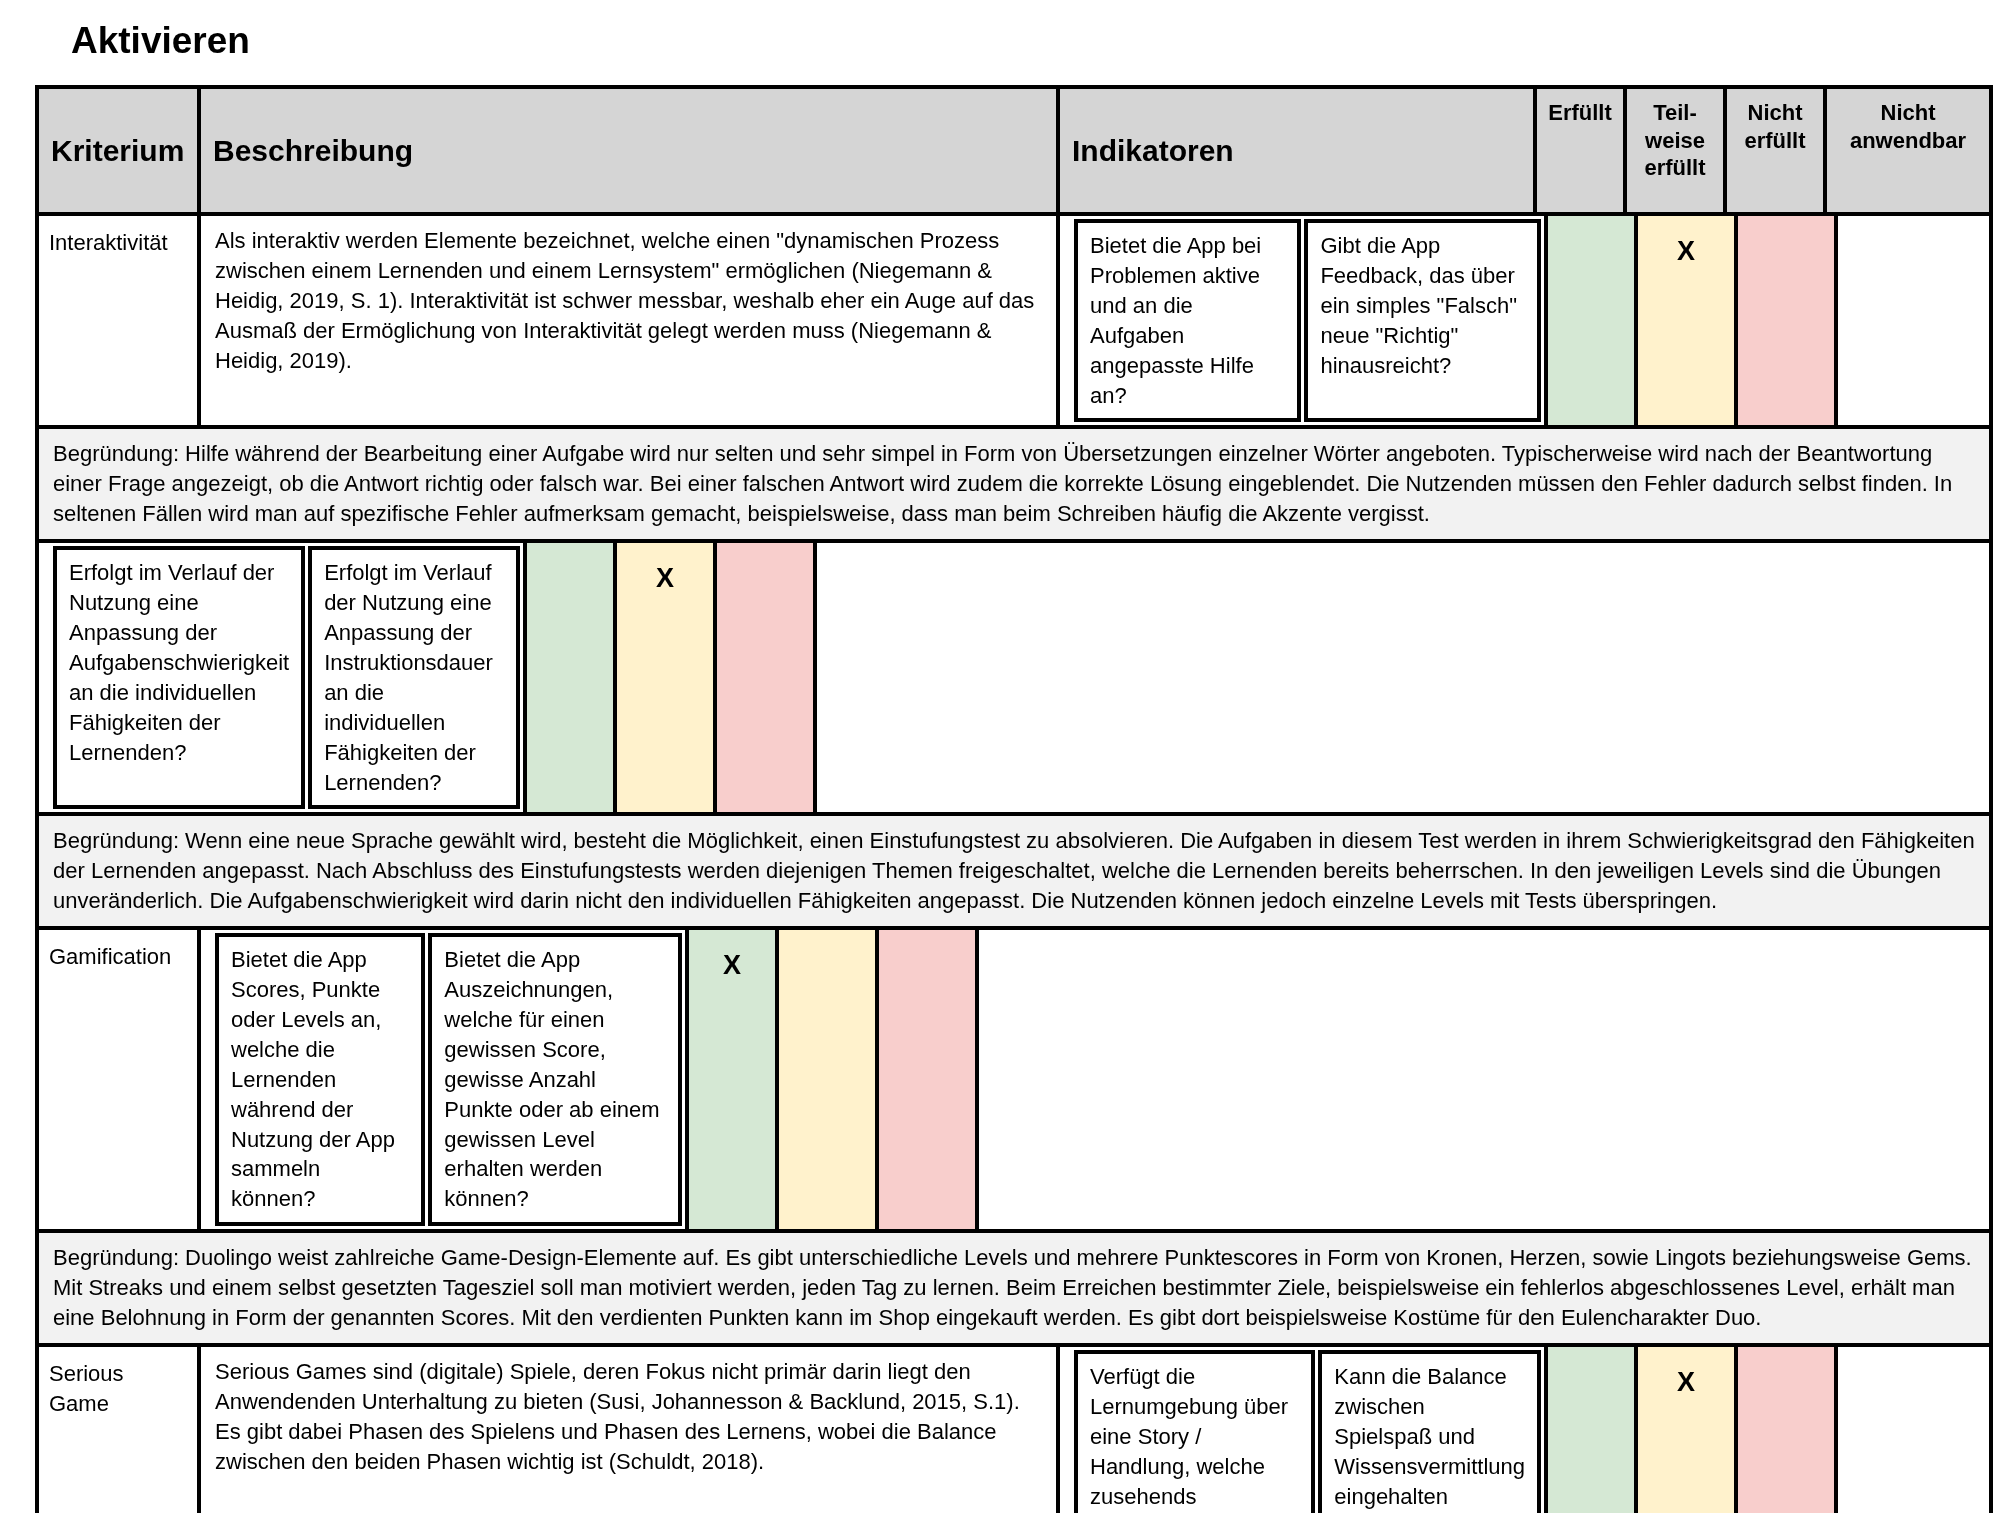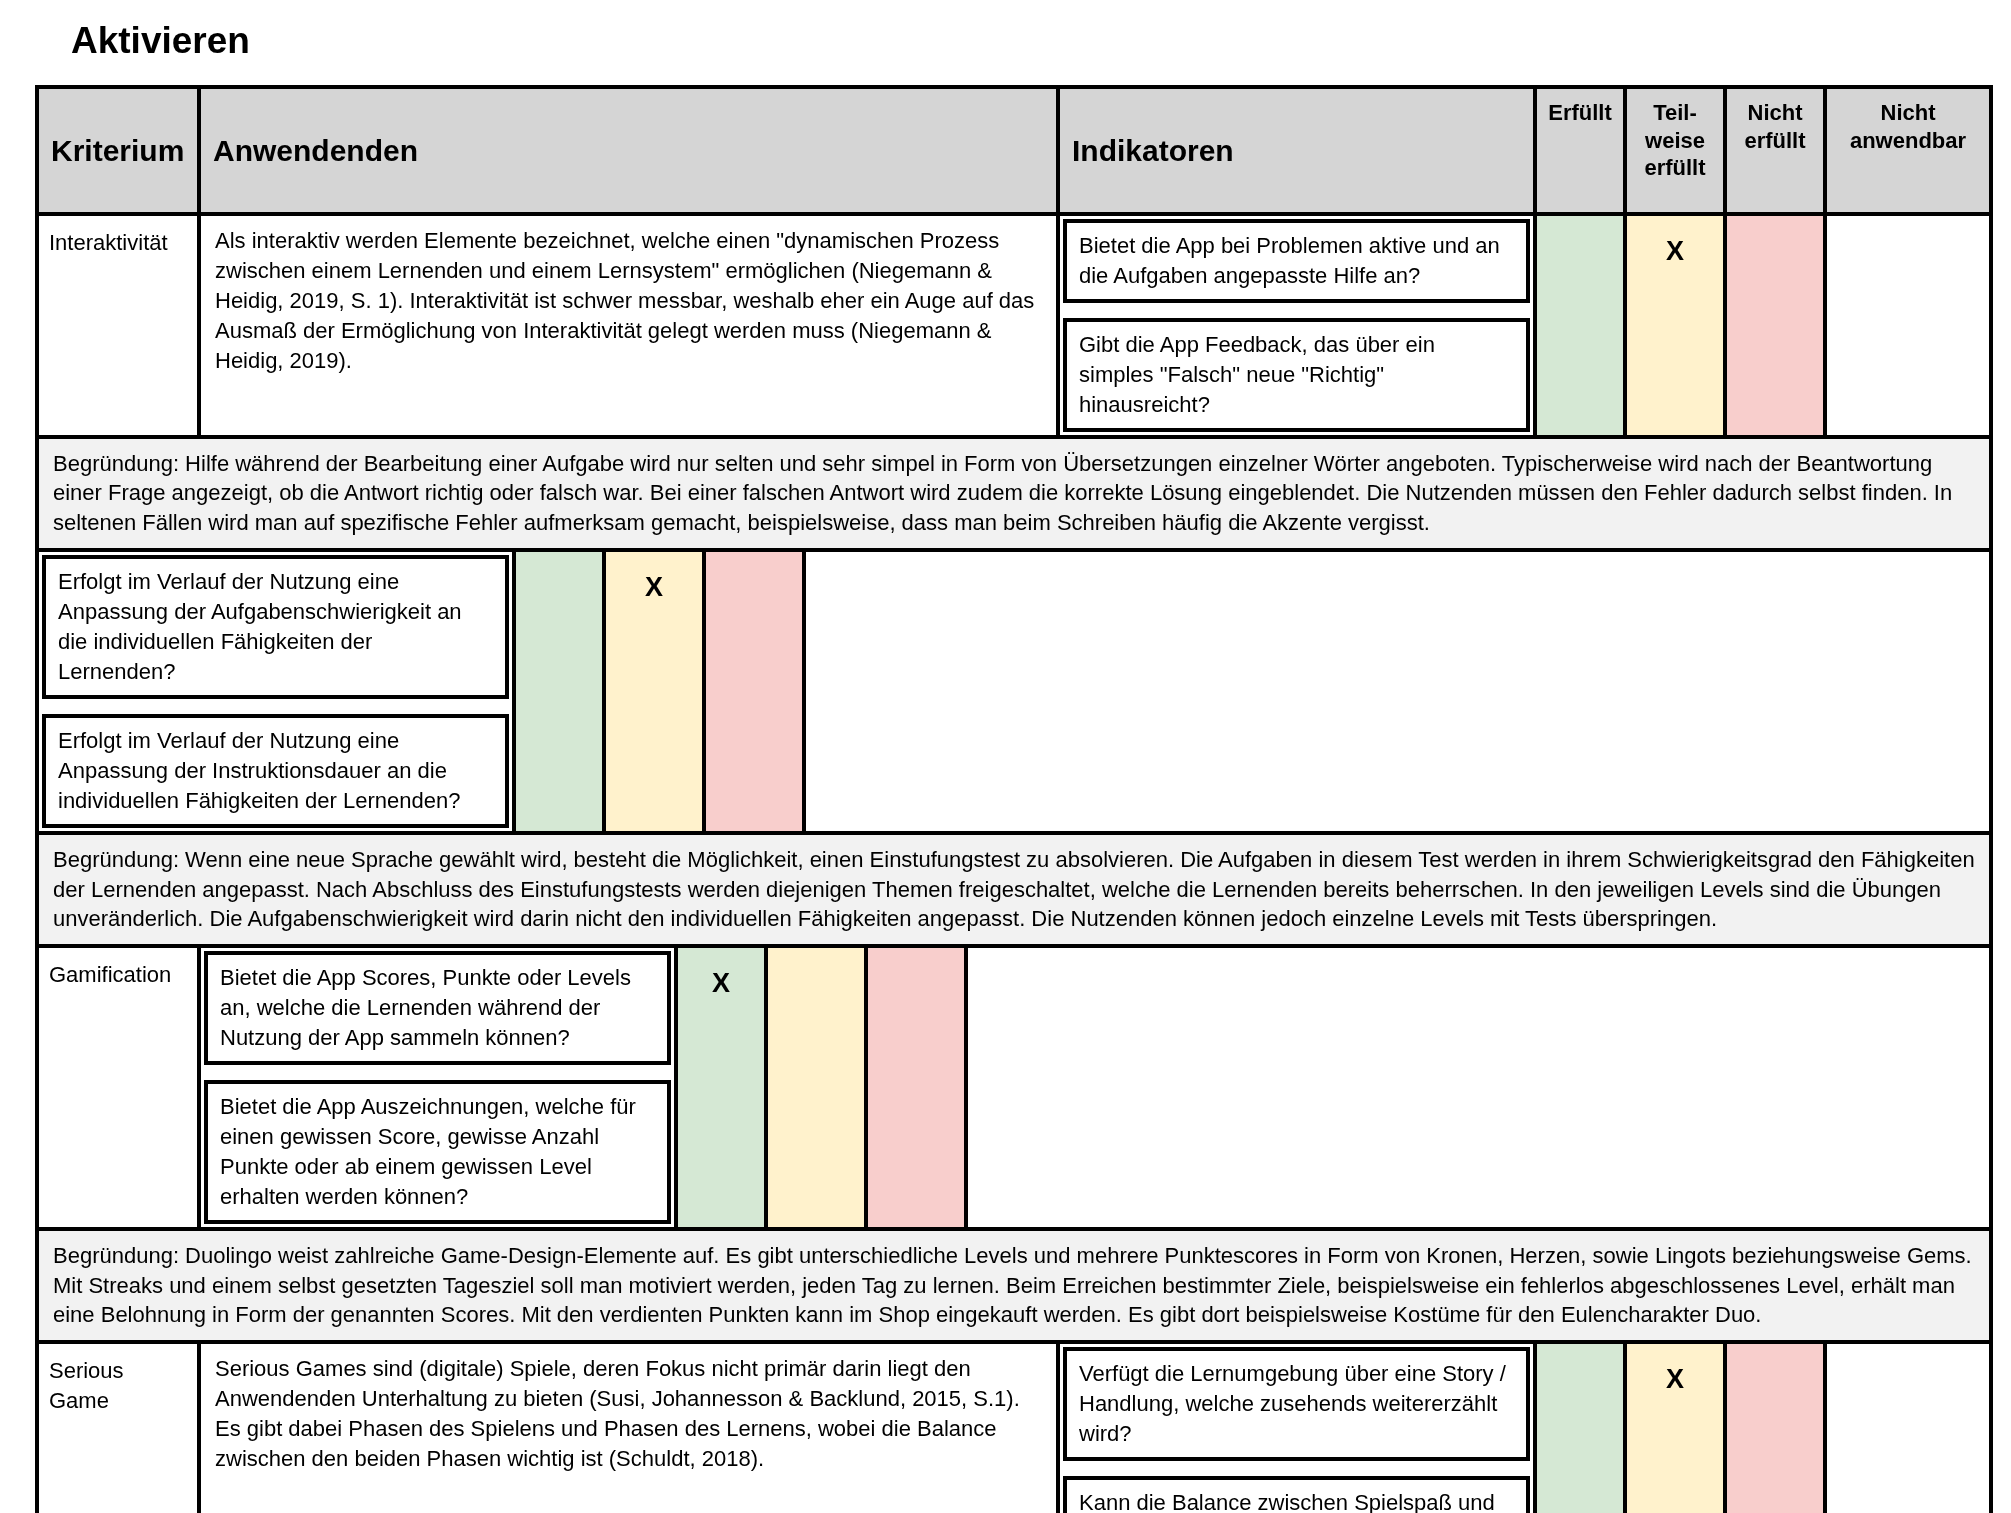--- a/index.html
+++ b/index.html
@@ -54,21 +54,21 @@
   .krit-text {
     padding: 12px 8px 16px 10px;
     font-size: 22px; line-height: 1.35;
   }
   .body-text {
     padding: 10px 14px;
     font-size: 22px; line-height: 1.36;
   }
   .ind-col {
     padding: 3px;
-    display: flex; flex-direction: column; gap: 15px;
+    display: flex; flex-direction: row; gap: 3px; margin-left: 11px;
   }
   .ind-box {
     border: 4px solid #000;
     padding: 8px 12px;
     font-size: 22px; line-height: 1.36;
     background: #fff;
   }
   .status { display: flex; justify-content: center; }
   .xmark { font-size: 27px; font-weight: bold; margin-top: 20px; }
   .bg-green  { background: #d5e8d4; }
@@ -88,21 +88,21 @@
 </style>
 </head>
 <body>
 
 <div class="title">Aktivieren</div>
 
 <div class="table">
 
   <div class="row header-row" style="background: rgb(213, 213, 213);">
     <div class="cell c-krit header-big">Kriterium</div>
-    <div class="cell c-besch header-big">Anwendenden</div>
+    <div class="cell c-besch header-big">Beschreibung</div>
     <div class="cell c-ind header-big">Indikatoren</div>
     <div class="cell c-erf header-small">Erfüllt</div>
     <div class="cell c-teil header-small">Teil-
 weise
 erfüllt</div>
     <div class="cell c-nerf header-small">Nicht
 erfüllt</div>
     <div class="cell c-nanw header-small">Nicht
 anwendbar</div>
   </div>

